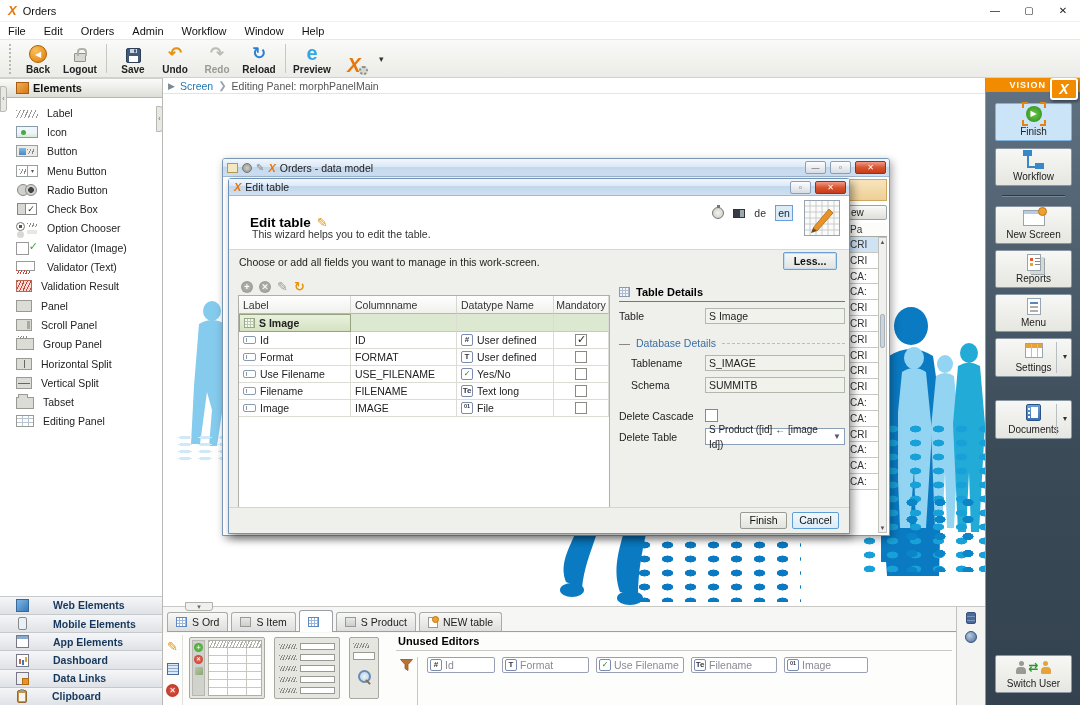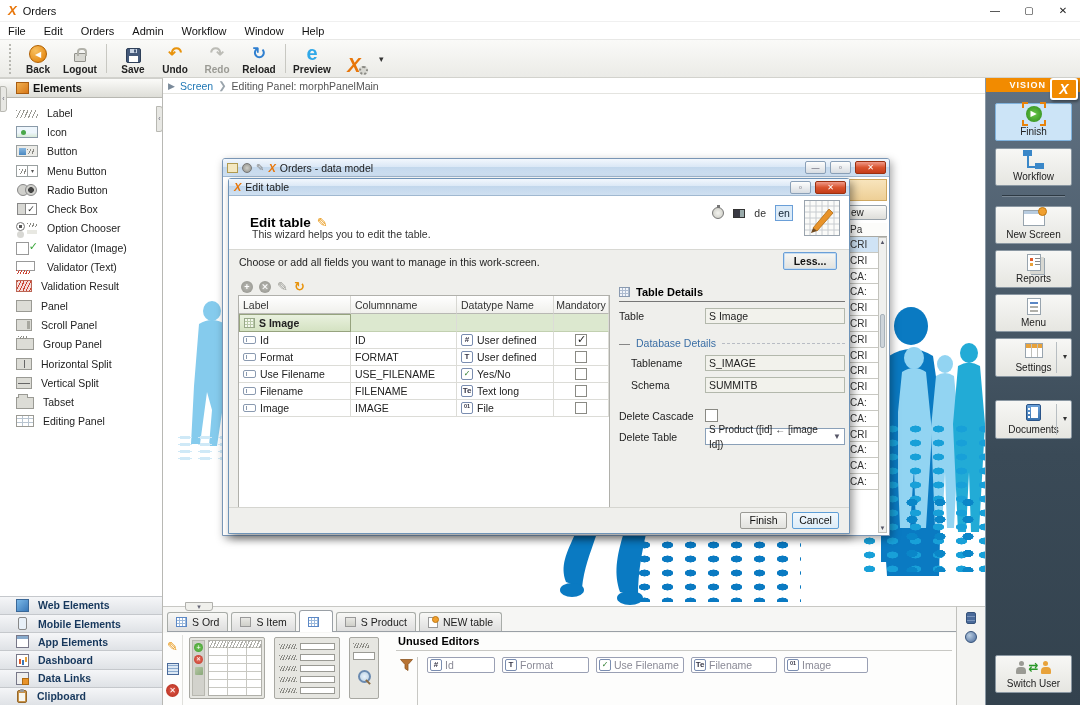--- a/index.html
+++ b/index.html
@@ -73,21 +73,21 @@
   .ei-group { background:#dcdcd6; border:1px solid #9a9a94; width:18px; }
   .ei-group::before { content:""; position:absolute; left:1px; top:-3px; width:10px; height:3px; background-image:repeating-linear-gradient(115deg,#8a8a84 0 1px,transparent 1px 2.5px); }
   .ei-hsplit { background:#dcdcd6; border:1px solid #9a9a94; width:16px; }
   .ei-hsplit::after { content:""; position:absolute; left:50%; top:1px; bottom:1px; width:1px; background:#666; }
   .ei-vsplit { background:#dcdcd6; border:1px solid #9a9a94; width:16px; }
   .ei-vsplit::after { content:""; position:absolute; top:50%; left:1px; right:1px; height:1px; background:#666; }
   .ei-tabset { background:#dcdcd6; border:1px solid #9a9a94; width:18px; margin-top:2px; }
   .ei-tabset::before { content:""; position:absolute; left:1px; top:-4px; width:8px; height:3px; background:#dcdcd6; border:1px solid #9a9a94; border-bottom:none; }
   .ei-editpanel { background:#fff; border:1px solid #9a9a94; width:18px; background-image:repeating-linear-gradient(0deg,transparent 0 3px,#b8c4d0 3px 4px),repeating-linear-gradient(90deg,transparent 0 5px,#b8c4d0 5px 6px); }
   .sb-acc { position:absolute; left:0; right:0; bottom:0; }
-  .acc-row { height:18.2px; background:linear-gradient(#f5f6f8,#dfe2e6); border-top:1px solid #c5c8cc; display:flex; align-items:center; padding-left:16px; gap:9px; font-weight:bold; font-size:10.5px; color:#16375c; }
+  .acc-row { height:18.2px; background:linear-gradient(#f5f6f8,#dfe2e6); border-top:1px solid #c5c8cc; display:flex; align-items:center; padding-left:16px; gap:24px; font-weight:bold; font-size:10.5px; color:#16375c; }
   .ai { width:13px; height:13px; position:relative; flex:none; }
   .ai-web { background:linear-gradient(135deg,#7ab8e8,#3a78b8); border:1px solid #3a6898; }
   .ai-mobile { width:9px; height:13px; border:1px solid #888; border-radius:2px; background:#e8f0f8; margin:0 2px; }
   .ai-app { border:1px solid #778; background:#fff; }
   .ai-app::before { content:""; position:absolute; left:0; right:0; top:0; height:3px; background:#88aacc; }
   .ai-dash { border:1px solid #778; background:#fff; }
   .ai-dash::after { content:""; position:absolute; left:2px; bottom:2px; width:2px; height:5px; background:#e05a2a; box-shadow:3px 1px 0 #3a78b8,6px -2px 0 #e8a23a; }
   .ai-link { border:1px solid #778; background:#eee; }
   .ai-link::after { content:""; position:absolute; right:-1px; bottom:-1px; width:5px; height:5px; background:#e8932a; border:1px solid #b06a10; }
   .ai-clip { width:10px; height:13px; background:#c8934a; border:1px solid #96682a; border-radius:2px; margin:0 1px; }

